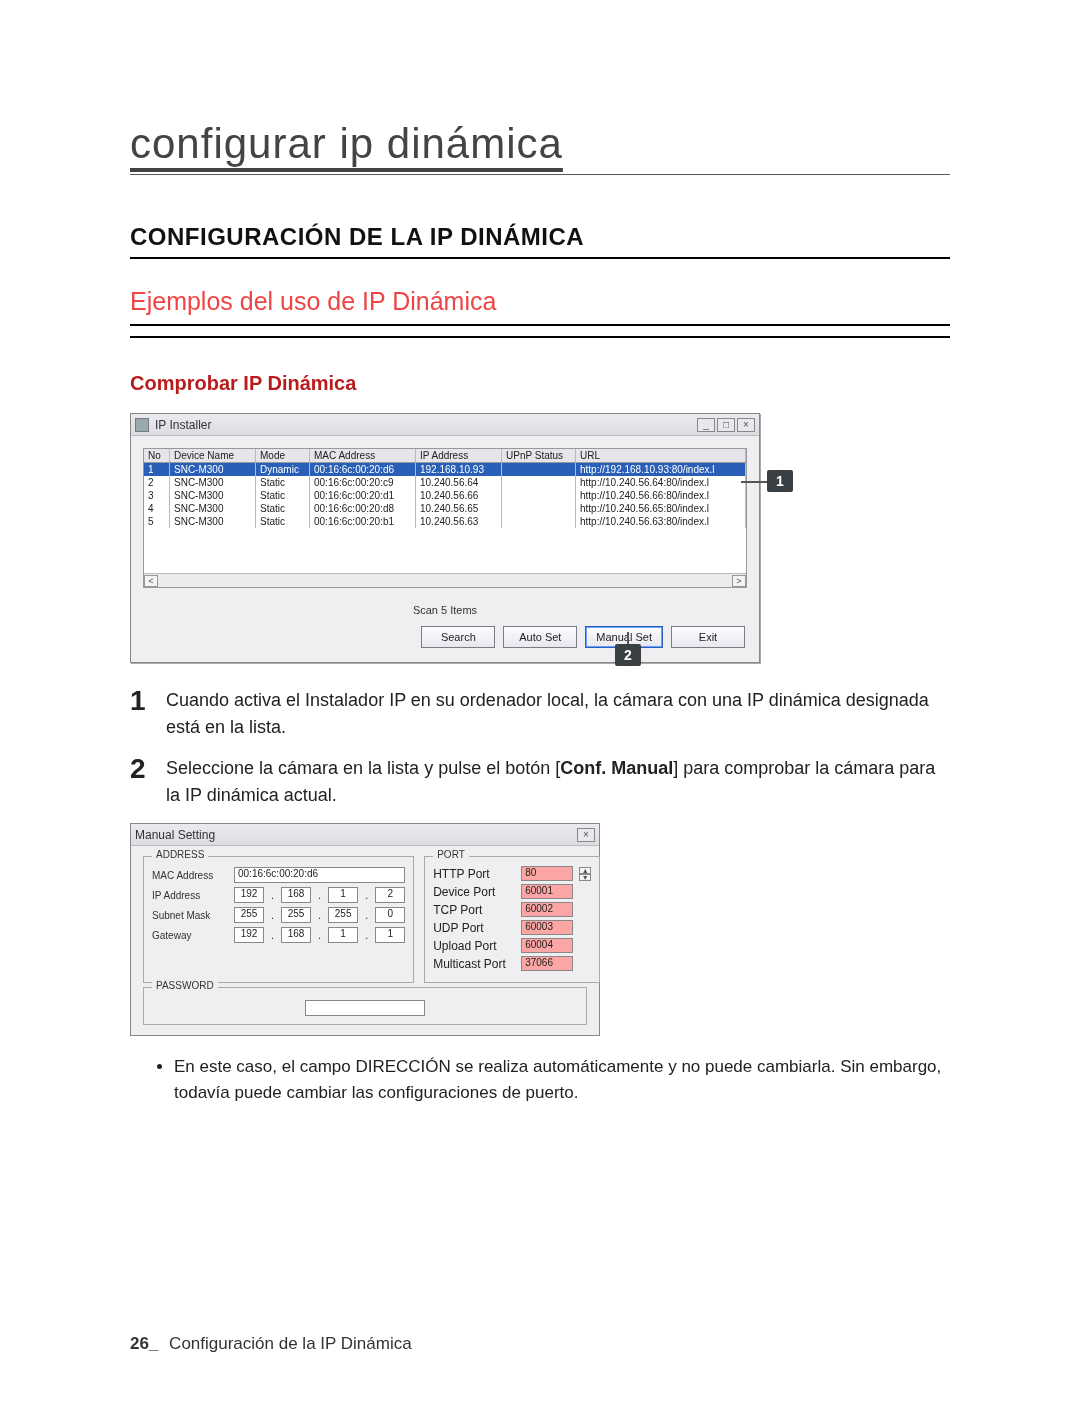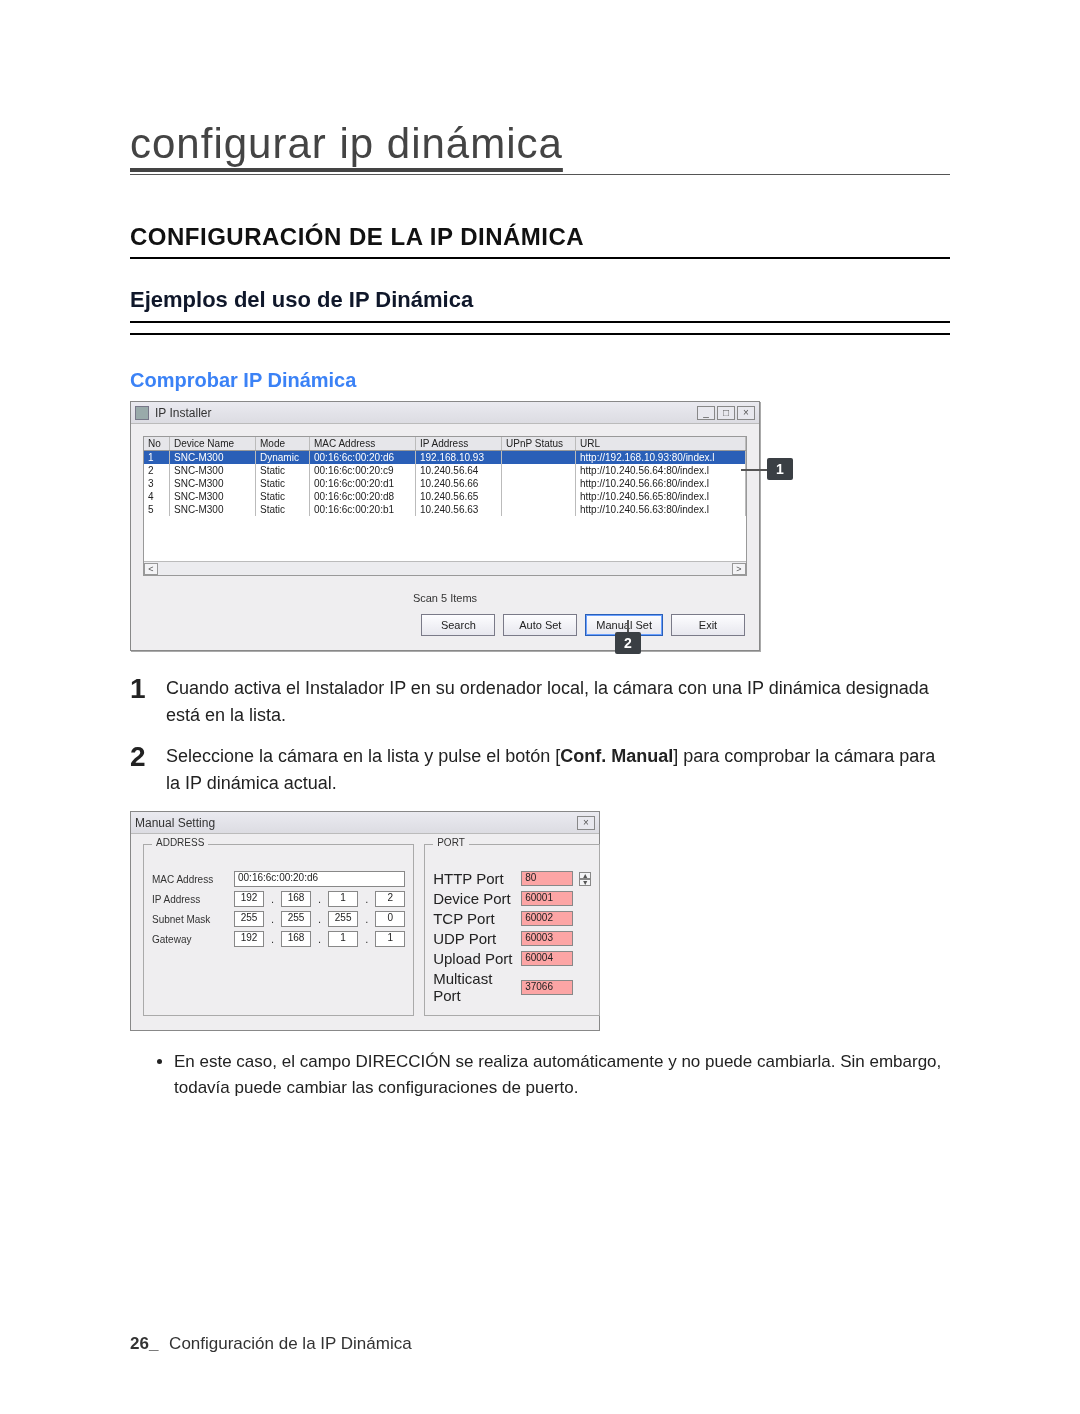--- a/index.html
+++ b/index.html
@@ -1,23 +1,23 @@
 <!DOCTYPE html>
 <html><head>
 <meta charset="utf-8">
 <style>
   * { box-sizing: border-box; margin: 0; padding: 0; }
   html, body { width: 1080px; height: 1414px; background: #fff; font-family: Arial, Helvetica, sans-serif; color: #222; }
   .page { padding: 120px 130px 60px 130px; position: relative; height: 100%; }
   .title-banner { font-size: 42px; font-weight: 300; letter-spacing: 1px; color: #444; border-bottom: 1px solid #555; padding-bottom: 6px; margin-bottom: 48px; text-decoration: underline; text-underline-offset: 10px; }
   .section-heading { font-size: 24px; font-weight: 700; letter-spacing: 0.5px; color: #111; border-bottom: 2px solid #000; padding-bottom: 6px; margin-bottom: 28px; }
-  .subheading { font-size: 22px; font-weight: 700; color: #0f172a; margin-bottom: 6px; }
+  .subheading { font-size: 25px; font-weight: 400; color: #ef4444; margin-bottom: 6px; }
   .rule { border-top: 2px solid #000; margin: 8px 0 10px 0; }
   .bullets { list-style: disc; padding-left: 26px; font-size: 18px; line-height: 1.6; color: #222; margin-bottom: 12px; }
-  .subheading2 { font-size: 20px; font-weight: 700; color: #3b82f6; margin-top: 34px; margin-bottom: 9px; }
+  .subheading2 { font-size: 20px; font-weight: 700; color: #b91c1c; margin-top: 34px; margin-bottom: 18px; }
 
   
   .ip-window { width: 630px; border: 1px solid #888; background: #efeef0; box-shadow: 1px 1px 0 #aaa; position: relative; margin-bottom: 18px; }
   .titlebar { height: 22px; background: linear-gradient(#eaeaf0,#dcdce2); display:flex; align-items:center; padding:0 4px; font-size:12px; color:#333; border-bottom:1px solid #bbb; }
   .titlebar .ticon { width:14px; height:14px; background:#9aa; margin-right:6px; border:1px solid #778; }
   .titlebar .spacer { flex:1; }
   .winbtns { display:flex; gap:2px; }
   .winbtn { width:18px; height:14px; border:1px solid #888; background:#e8e8ee; font-size:10px; line-height:12px; text-align:center; color:#555; }
   .table-wrap { margin:12px; border:1px solid #999; background:#fff; height:140px; overflow:hidden; position:relative; }
   .table-head { display:flex; background:#e6e6ea; border-bottom:1px solid #999; font-size:10px; }
@@ -40,31 +40,31 @@
 
   
   .steps { margin-top:24px; }
   .step { display:flex; gap:14px; font-size:18px; line-height:1.5; color:#222; margin-bottom:14px; }
   .step .num { font-size:28px; font-weight:700; line-height:1; min-width:22px; }
   .step .txt b { font-weight:700; }
 
   
   .manual-window { width:470px; border:1px solid #888; background:#efeef0; margin-top:8px; margin-bottom:18px; font-size:11px; color:#222; }
   .manual-body { display:flex; gap:10px; padding:10px 12px 4px 12px; }
-  .group { border:1px solid #aaa; padding:22px 8px 8px 8px; position:relative; }
+  .group { border:1px solid #aaa; padding:6px 8px 8px 8px; position:relative; }
   .group-title { position:absolute; top:-8px; left:8px; background:#efeef0; padding:0 4px; font-size:10px; color:#333; }
   .addr-group { flex:1.3; }
   .port-group { flex:1; }
   .frow { display:flex; align-items:center; gap:6px; margin:4px 0; }
   .flabel { width:76px; font-size:10px; color:#333; }
   .finput { height:16px; border:1px solid #888; background:#fff; font-size:10px; padding:0 3px; min-width:0; }
   .oct { width:30px; text-align:center; }
   .dot { padding:0 1px; color:#333; }
   .port-row { display:flex; align-items:center; gap:6px; margin:3px 0; }
-  .port-label { width:82px; font-size:15px; }
+  .port-label { width:82px; font-size:12px; }
   .port-val { width:52px; height:15px; border:1px solid #888; background:#fca5a5; font-size:10px; padding:0 3px; }
   .spinner { width:12px; display:flex; flex-direction:column; }
   .sp { width:12px; height:7px; border:1px solid #888; background:#f4f4f6; font-size:7px; line-height:5px; text-align:center; color:#555; }
   .lower { display:flex; gap:10px; padding:0 12px 10px 12px; }
   .pwd-group { flex:1.3; }
   .upnp-group { flex:1; }
   .pwd-input { width:120px; height:16px; border:1px solid #888; background:#fff; margin:6px auto 0 auto; display:block; }
   .chk-row { display:flex; align-items:center; gap:6px; margin-top:6px; font-size:10px; }
   .chkbox { width:12px; height:12px; border:1px solid #888; background:#fff; }
   .okcancel { display:flex; gap:10px; padding:4px 12px 12px 12px; }
@@ -261,20 +261,24 @@
           <div class="port-label">Upload Port</div>
           <div class="port-val">60004</div>
         </div>
         <div class="port-row">
           <div class="port-label">Multicast Port</div>
           <div class="port-val">37066</div>
         </div>
       </div>
     </div>
     <div class="lower">
+      <div class="group pwd-group">
+        <div class="group-title">PASSWORD</div>
+        <div class="pwd-input"></div>
+      </div>
     </div>
   </div>
 
   <ul class="note-bullets">
     <li>En este caso, el campo DIRECCIÓN se realiza automáticamente y no puede cambiarla. Sin embargo, todavía puede cambiar las configuraciones de puerto.</li>
   </ul>
 
   <div class="footer">
     <span class="pn">26_</span>
     <span>Configuración de la IP Dinámica</span>

